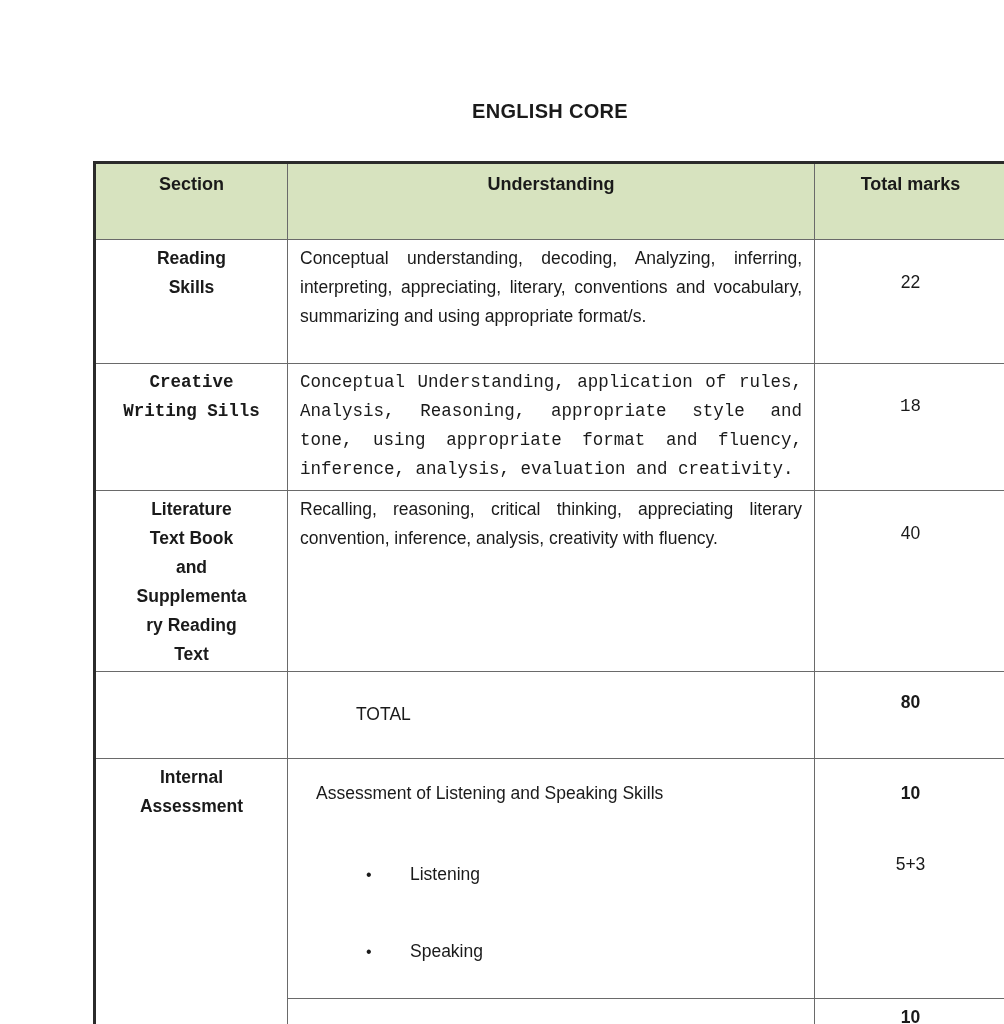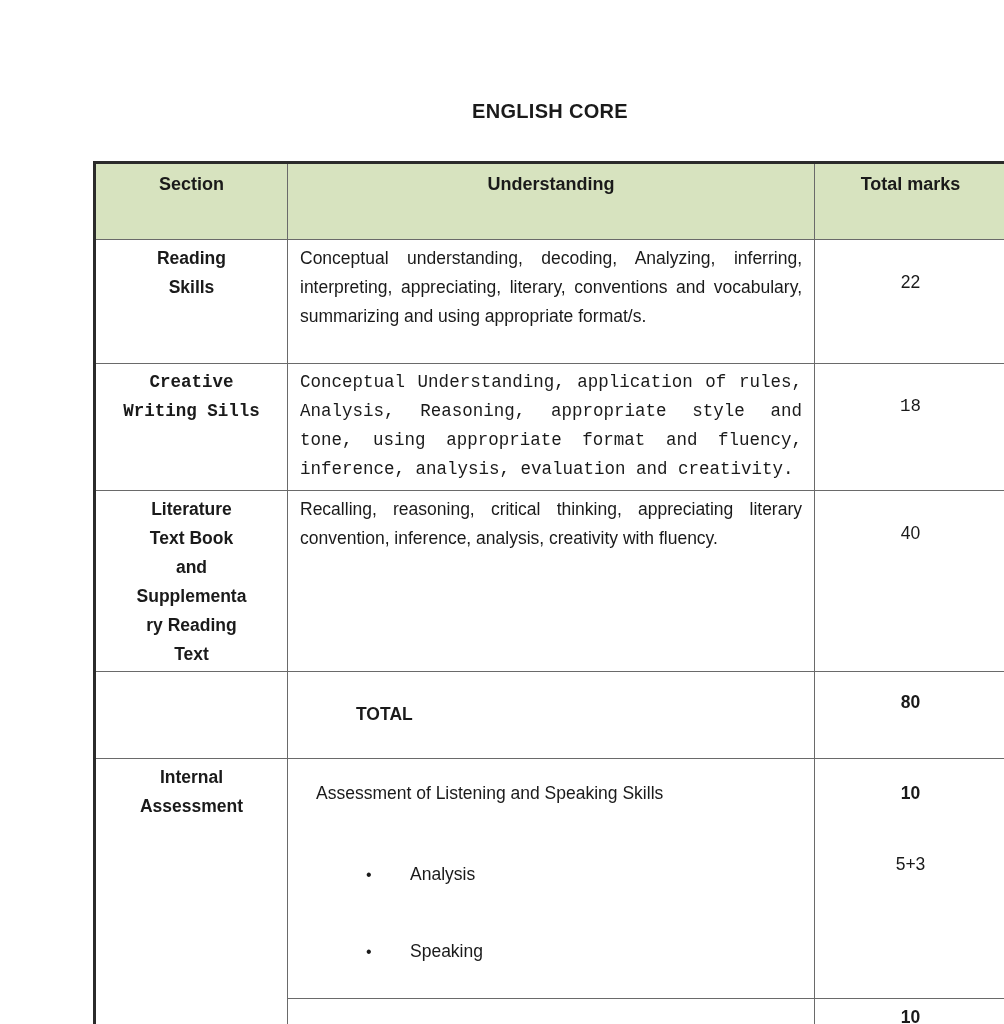--- a/index.html
+++ b/index.html
@@ -93,21 +93,21 @@
   tr.row-reading    { height: 124px; border-radius: 30px; }
   tr.row-creative   { height: 124px; font-family: Liberation Mono, monospace; }
   tr.row-literature { height: 181px; padding-left: 41px; }
   tr.row-total      { height: 87px; }
   tr.row-internal-1 { height: 128px; }
   tr.row-internal-2 { height: 59px; }
   tr.row-grand      { height: 48px; }
 
   
   td.total-label-cell {
-    font-weight: bold;
+    font-weight: normal;
     padding: 28px 0 12px 68px;
   }
   td.total-marks-cell {
     font-weight: bold;
     text-align: center;
     padding-top: 16px;
   }
 
   
   td.internal-comp-cell { padding: 4px 12px 0 12px; }
@@ -196,21 +196,21 @@
     </tr>
 
     <tr class="row-internal-1">
       <td class="section-cell" rowspan="2">Internal
 Assessment</td>
       <td class="internal-comp-cell">
         <div>Assessment of Listening and Speaking Skills</div>
         <div class="bullet-list">
           <div class="bullet-item">
             <span class="bullet-marker"></span>
-            <span>Analysis</span>
+            <span>Listening</span>
           </div>
           <div class="bullet-item">
             <span class="bullet-marker"></span>
             <span>Speaking</span>
           </div>
         </div>
       </td>
       <td class="internal-marks-cell">
         <div class="im-top">10</div>
         <div class="im-bottom">5+3</div>

